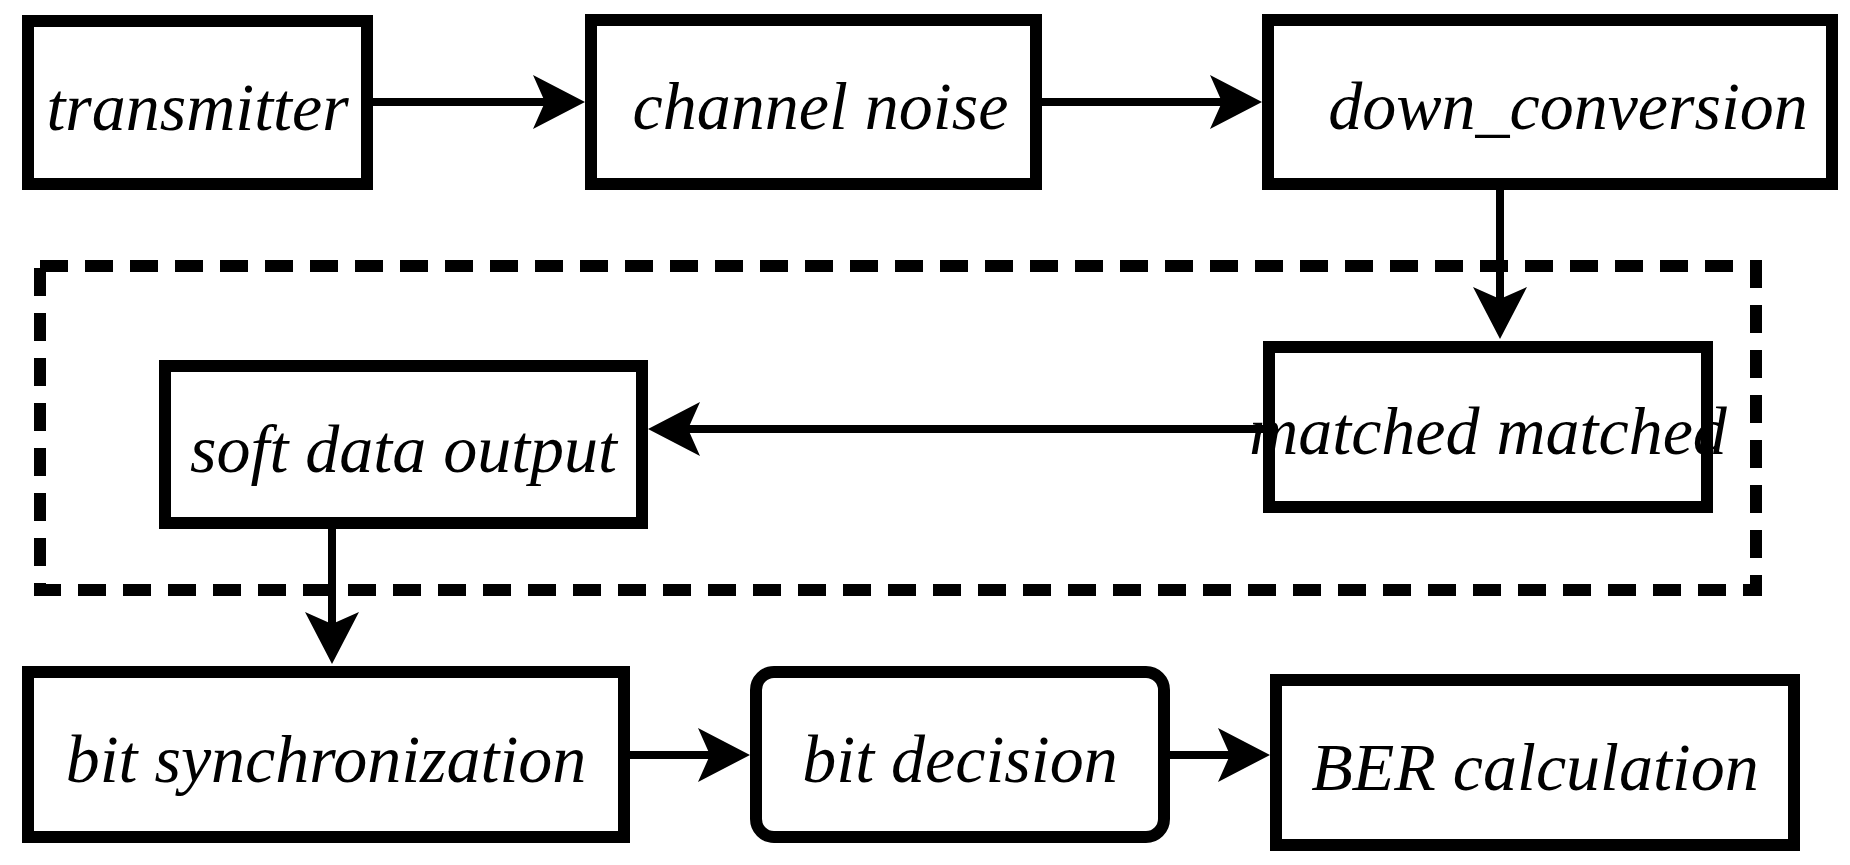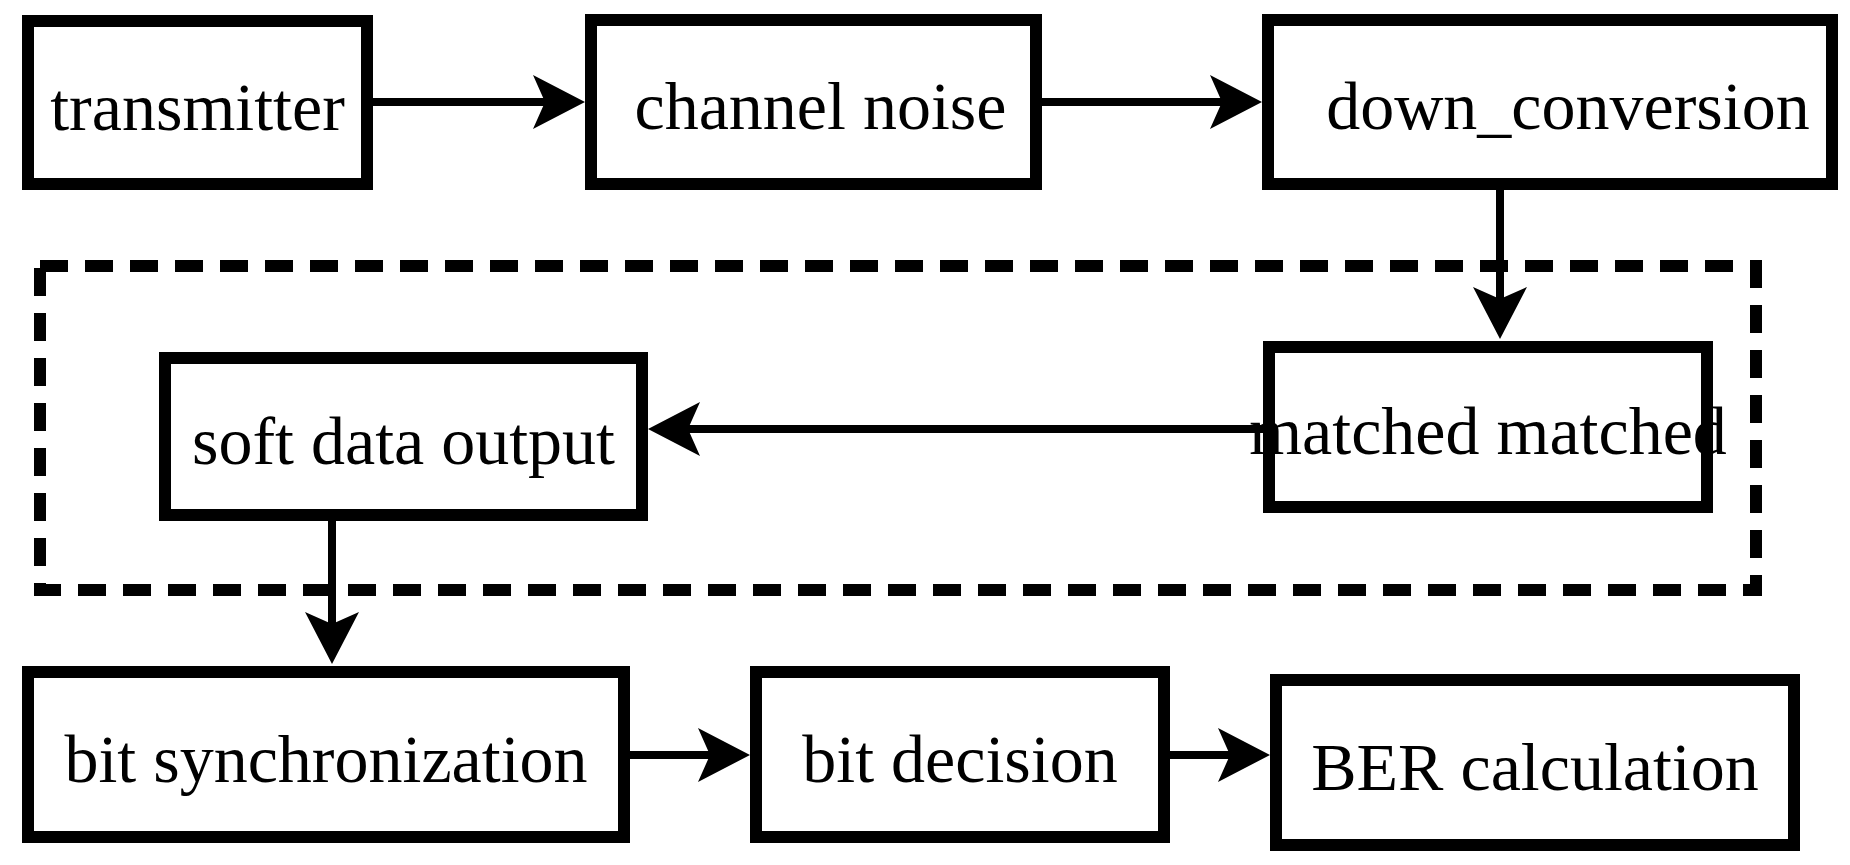--- a/index.html
+++ b/index.html
@@ -7,20 +7,21 @@
     padding: 0;
     background: #ffffff;
   }
   .stage {
     position: relative;
     width: 1850px;
     height: 865px;
     background: #ffffff;
     overflow: hidden;
     font-family: "Liberation Serif", "DejaVu Serif", serif;
+    font-style: italic;
   }
   .wires {
     position: absolute;
     left: 0; top: 0;
     width: 1850px;
     height: 865px;
   }
   .node {
     position: absolute;
     box-sizing: border-box;
@@ -33,24 +34,24 @@
     line-height: 1;
     color: #000000;
     white-space: nowrap;
   }
   .node span { display: inline-block; transform: translateY(4px); }
 
   
   #n-transmitter      { left: 22px;   top: 15px;  width: 351px; height: 175px; }
   #n-channel-noise    { left: 585px;  top: 14px;  width: 457px; height: 176px; padding-left: 14px; }
   #n-down-conversion  { left: 1262px; top: 14px;  width: 576px; height: 176px; padding-left: 36px; }
-  #n-soft-data-output { left: 159px;  top: 352px; width: 489px; height: 169px; justify-content: center; }
+  #n-soft-data-output { left: 159px;  top: 360px; width: 489px; height: 169px; justify-content: center; }
   #n-matched-filter   { left: 1263px; top: 341px; width: 450px; height: 172px; }
   #n-bit-sync         { left: 22px;   top: 666px; width: 608px; height: 177px; }
-  #n-bit-decision     { left: 750px;  top: 666px; width: 420px; height: 177px; }
+  #n-bit-decision     { left: 750px;  top: 666px; width: 420px; height: 177px; border-radius: 24px; }
   #n-ber-calculation  { left: 1270px; top: 666px; width: 530px; height: 177px; margin-top: 8px; }
 
   .wire  { stroke: #000000; stroke-width: 8; }
   .head  { fill: #000000; stroke: none; }
   .group-rect { fill: none; stroke: #000000; stroke-width: 12; stroke-dasharray: 28 17; }
 </style>
 </head>
 <body>
 
 <div class="stage">

